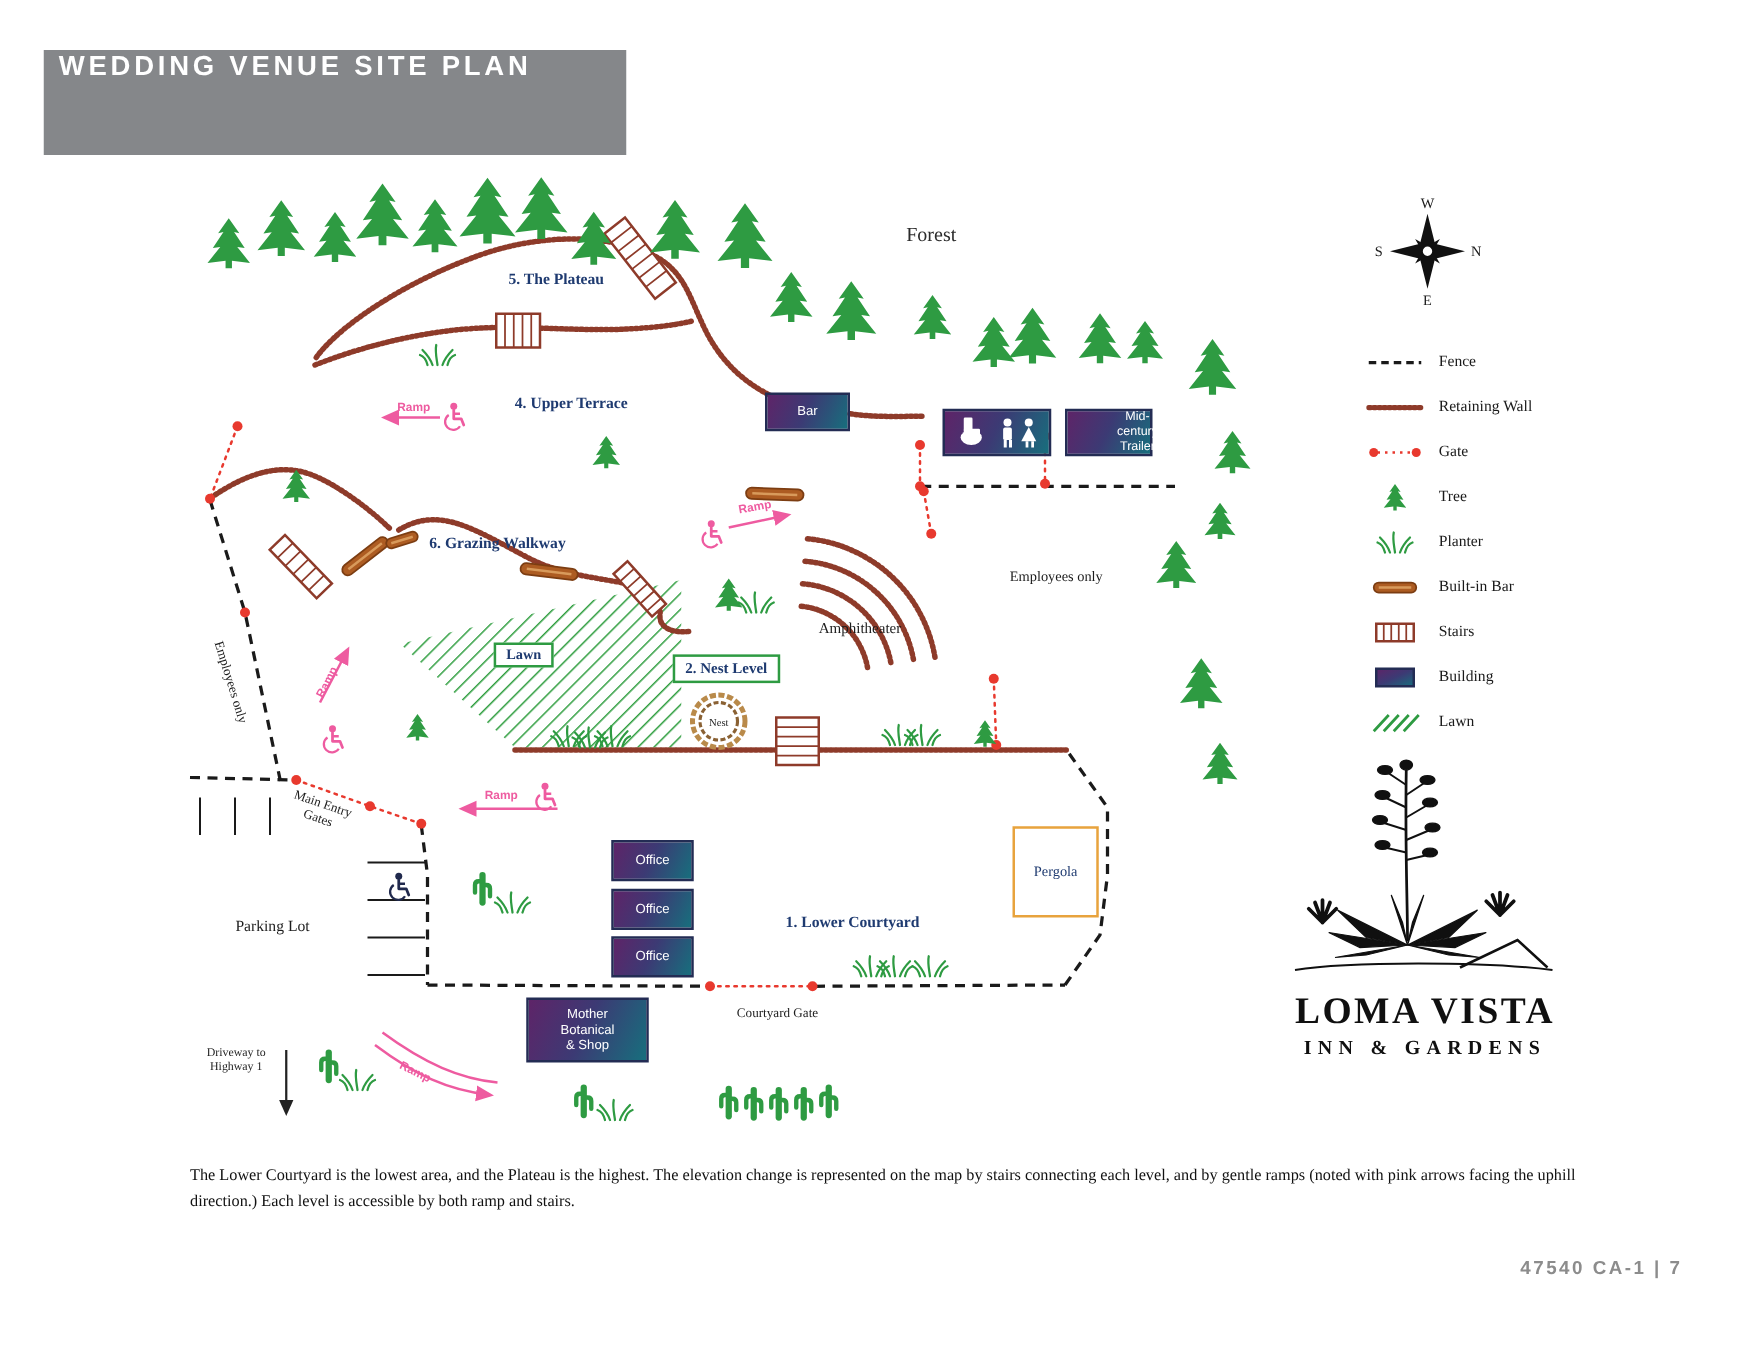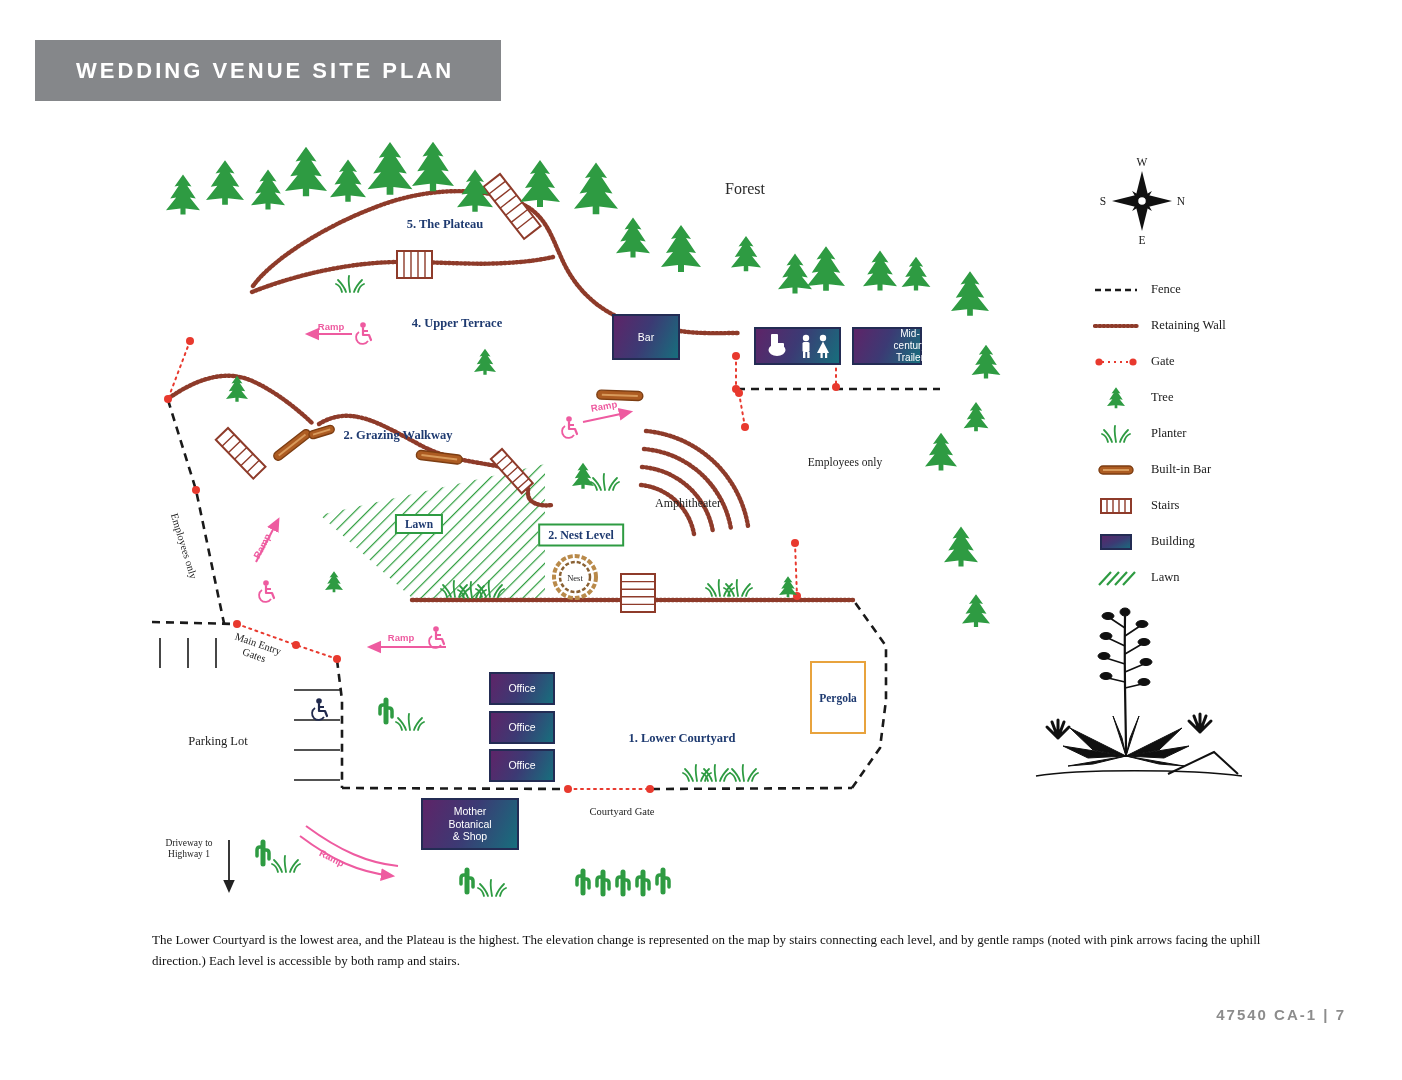--- a/index.html
+++ b/index.html
@@ -1,20 +1,20 @@
 <!DOCTYPE html>
 <html><head>
 <meta charset="utf-8">
 <style>
   html,body {margin:0; padding:0; background:#ffffff;}
   .page {position:relative; width:1402px; height:1080px; background:#fff; overflow:hidden;
          font-family:"Liberation Serif", serif; color:#111;}
   
-  .header {position:absolute; left:35px; top:40px; width:466px; height:61px; background:#85878a;
-           display:flex; align-items:center; padding-left:41px; box-sizing:border-box;}
+  .header {position:absolute; left:35px; top:40px; width:466px; height:84px; background:#85878a;
+           display:flex; align-items:flex-start; padding-left:12px; box-sizing:border-box;}
   .header-title {font-family:"Liberation Sans", sans-serif; font-weight:bold; font-size:22px;
                  letter-spacing:3px; color:#fff;}
   
   .map-svg {position:absolute; left:0; top:0;}
   .fence {stroke:#1a1a1a; stroke-width:2.6; fill:none; stroke-dasharray:8 6;}
   .wall-rough {stroke:#8e3b2a; stroke-width:4.4; fill:none; stroke-dasharray:1.6 2.4; stroke-linecap:round;}
   .wall-core  {stroke:#8e3b2a; stroke-width:1.4; fill:none;}
   .gate-line {stroke:#e8392e; stroke-width:2; fill:none; stroke-dasharray:2 4.5; stroke-linecap:round;}
   .gate-dot {fill:#e8392e;}
   .stairs rect {fill:#fff; stroke:#8e3b2a; stroke-width:2;}
@@ -328,21 +328,21 @@
           <path d="M0,0 L-6,-16 M0,0 L0,-18 M0,0 L6,-16 M0,0 L-11,-11 M0,0 L11,-11" stroke-width="3" stroke-linecap="round" fill="none"></path>
         </g>
       <g transform="translate(182,144)">
           <path d="M0,0 L-6,-16 M0,0 L0,-18 M0,0 L6,-16 M0,0 L-11,-11 M0,0 L11,-11" stroke-width="3" stroke-linecap="round" fill="none"></path>
         </g>
       <path d="M150 186 L196 164 L220 186" fill="none" stroke-width="2"></path>
       <path d="M18 188 C60 181 170 181 224 188" fill="none" stroke-width="1.5"></path>
     </g>
   </svg>
 
-  <div class="bldg" style="left:612px; top:314px; width:68px; height:46px;">
+  <div class="bldg" style="left:612px; top:314px; width:68px; height:31px;">
       <span>Bar</span>
     </div>
   <div class="bldg" style="left:754px; top:327px; width:87px; height:38px;">
     <svg viewBox="0 0 78 30" width="78" height="30">
       <g fill="#fff">
         <rect x="12" y="3" width="7" height="11" rx="1"></rect>
           <ellipse cx="18" cy="19" rx="8.5" ry="6"></ellipse>
           <rect x="12" y="12" width="13" height="5" rx="1"></rect>
         <circle cx="47" cy="7" r="3.2"></circle>
           <rect x="43.5" y="11" width="7" height="10" rx="1.5"></rect>
@@ -363,28 +363,28 @@
     </div>
   <div class="bldg" style="left:489px; top:711px; width:66px; height:33px;">
       <span>Office</span>
     </div>
   <div class="bldg" style="left:489px; top:749px; width:66px; height:33px;">
       <span>Office</span>
     </div>
   <div class="bldg" style="left:421px; top:798px; width:98px; height:52px; padding:0 23px;">
       <span>Mother Botanical &amp; Shop</span>
     </div>
-  <div class="pergola" style="left:810px; top:661px; width:56px; height:73px;font-weight:bold;">
+  <div class="pergola" style="left:810px; top:661px; width:69px; height:73px;">
       <span>Pergola</span>
     </div>
 
   <div class="lbl" style="left:745px; top:189px; font-size:16px; color:#2b2b2b;">Forest</div>
   <div class="lbl lbl-navy" style="left:445px; top:224px;">5. The Plateau</div>
   <div class="lbl lbl-navy" style="left:457px; top:323px;">4. Upper Terrace</div>
-  <div class="lbl lbl-navy" style="left:398px; top:435px;">2. Grazing Walkway</div>
+  <div class="lbl lbl-navy" style="left:398px; top:435px;">6. Grazing Walkway</div>
   <div class="lbl lbl-navy boxed-green" style="left:581px; top:535px; font-size:12px;">2. Nest Level</div>
   <div class="lbl lbl-navy" style="left:682px; top:698px;margin-top:40px;">1. Lower Courtyard</div>
   <div class="lbl lbl-navy boxed-green" style="left:419px; top:524px; font-size:11.5px;">Lawn</div>
   <div class="lbl lbl-black" style="left:688px; top:503px;">Amphitheater</div>
   <div class="lbl lbl-black" style="left:575px; top:578px; font-size:8.5px;">Nest</div>
   <div class="lbl lbl-black lbl-sm" style="left:845px; top:462px; font-size:11.5px;">Employees only</div>
   <div class="lbl lbl-black lbl-sm" style="left:184px; top:546px; transform:translate(-50%,-50%) rotate(73deg);">Employees only</div>
   <div class="lbl lbl-black lbl-sm wrap" style="left:256px; top:650px; width:64px; transform:translate(-50%,-50%) rotate(19deg);">Main Entry Gates</div>
   <div class="lbl lbl-black" style="left:218px; top:741px; font-size:12.5px;">Parking Lot</div>
   <div class="lbl lbl-black lbl-sm wrap" style="left:622px; top:812px; width:72px;">Courtyard Gate</div>
@@ -461,17 +461,22 @@
       <span class="legend-label">Building</span>
     </div>
     <div class="legend-row">
       <svg width="46" height="20" viewBox="0 0 46 20">
           <path d="M6,17 L18,4 M14,17 L26,4 M22,17 L34,4 M30,17 L42,4" stroke="#2e9b42" stroke-width="2.2"></path>
         </svg>
       <span class="legend-label">Lawn</span>
     </div>
   </div>
 
+  <div class="logo">
+    <div style="height:208px;"></div>
+    <div class="logo-title">LOMA VISTA</div>
+    <div class="logo-subtitle">INN &amp; GARDENS</div>
+  </div>
 
   <div class="footer-note">The Lower Courtyard is the lowest area, and the Plateau is the highest. The elevation change is represented on the map by stairs connecting each level, and by gentle ramps (noted with pink arrows facing the uphill direction.) Each level is accessible by both ramp and stairs.</div>
   <div class="sheet-ref">47540 CA-1 | 7</div>
 
 </div>
 
 </body></html>

